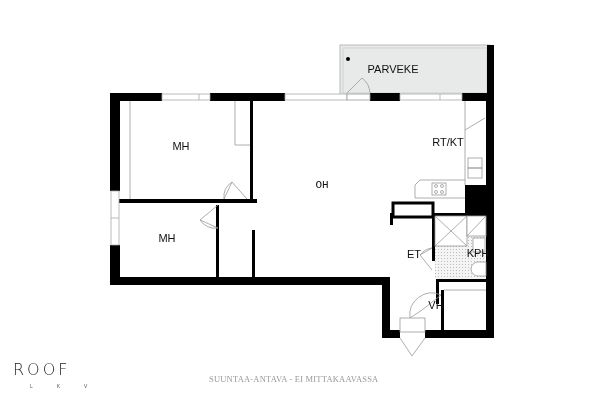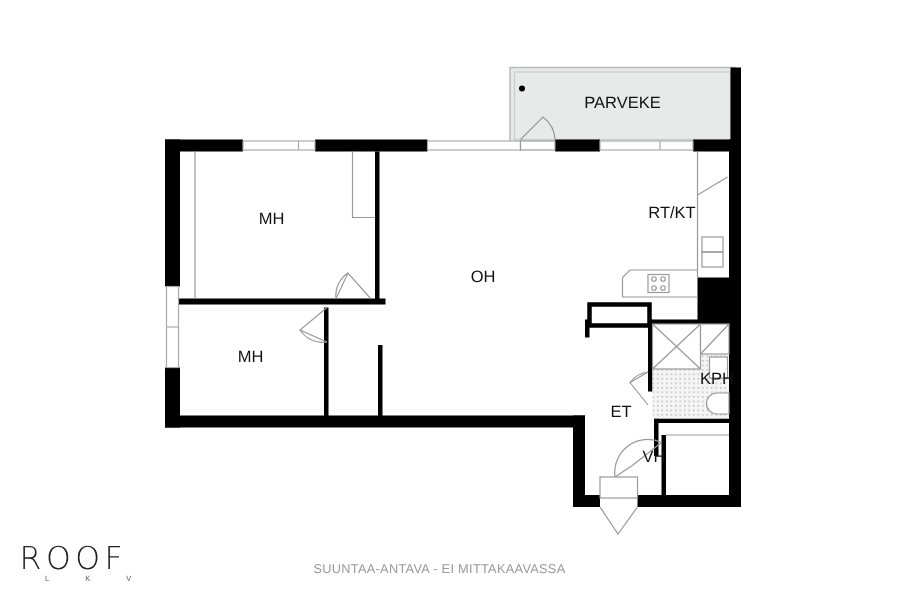--- a/index.html
+++ b/index.html
@@ -1,21 +1,21 @@
 <!DOCTYPE html>
 <html><head>
 <meta charset="utf-8">
 <style>
   html, body { margin:0; padding:0; background:#ffffff; }
   body { width:600px; height:407px; position:relative; overflow:hidden; font-family:"Liberation Sans", sans-serif; }
   #plan { position:absolute; left:0; top:0; width:600px; height:407px; }
   .room-label { position:absolute; font-size:11px; color:#111; font-family:"Liberation Sans", sans-serif; white-space:nowrap; transform:translate(-50%,-50%); }
-  .logo { position:absolute; left:13px; top:360px; font-family:"DejaVu Sans", sans-serif; font-size:21px; letter-spacing:3px; color:#222; font-weight:300; }
+  .logo { position:absolute; left:13px; top:360px; font-family:"DejaVu Sans", sans-serif; font-size:16px; letter-spacing:3px; color:#222; font-weight:300; }
   .logo-sub { position:absolute; left:30px; top:383px; font-family:"Liberation Sans", sans-serif; font-size:5px; letter-spacing:24px; color:#555; }
-  .note { position:absolute; left:209px; top:374px; font-size:8.5px; color:#999; letter-spacing:0.2px; }
+  .note { position:absolute; left:209px; top:374px; font-size:8.5px; color:#999; letter-spacing:0.2px;font-family:Liberation Serif, serif; }
 </style>
 </head>
 <body>
 
 <svg id="plan" viewBox="0 0 600 407" xmlns="http://www.w3.org/2000/svg">
   <defs>
     <pattern id="tile" width="3" height="3" patternUnits="userSpaceOnUse">
       <rect width="3" height="3" fill="#f4f4f4"></rect>
       <rect width="1" height="1" fill="#bdbdbd"></rect>
     </pattern>
@@ -120,25 +120,25 @@
       <rect x="473" y="238" width="12" height="14" fill="#fff"></rect>
       <path d="M478 262 h8 v14 h-8 a7 7 0 0 1 0 -14 z" fill="#fff"></path>
     </g>
   </g>
 
   <g fill="none" stroke="#999" stroke-width="0.8">
     <line x1="444" y1="290" x2="486" y2="290"></line>
   </g>
 </svg>
 
-<div class="room-label" style="left:415px; top:69px;">PARVEKE</div>
+<div class="room-label" style="left:393px; top:69px;">PARVEKE</div>
 <div class="room-label" style="left:181px; top:146px;">MH</div>
 <div class="room-label" style="left:167px; top:238px;">MH</div>
-<div class="room-label" style="left:322px; top:185px;">OH</div>
+<div class="room-label" style="left:322px; top:185px;font-family:Liberation Mono, monospace;">OH</div>
 <div class="room-label" style="left:448px; top:142px;">RT/KT</div>
 <div class="room-label" style="left:457px; top:253px;padding-left:42px;">KPH</div>
-<div class="room-label" style="left:414px; top:275px;">ET</div>
+<div class="room-label" style="left:414px; top:254px;">ET</div>
 <div class="room-label" style="left:436px; top:305px;">VH</div>
 
 <div class="logo">ROOF</div>
 <div class="logo-sub">LKV</div>
 
 <div class="note">SUUNTAA-ANTAVA - EI MITTAKAAVASSA</div>
 
 </body></html>

